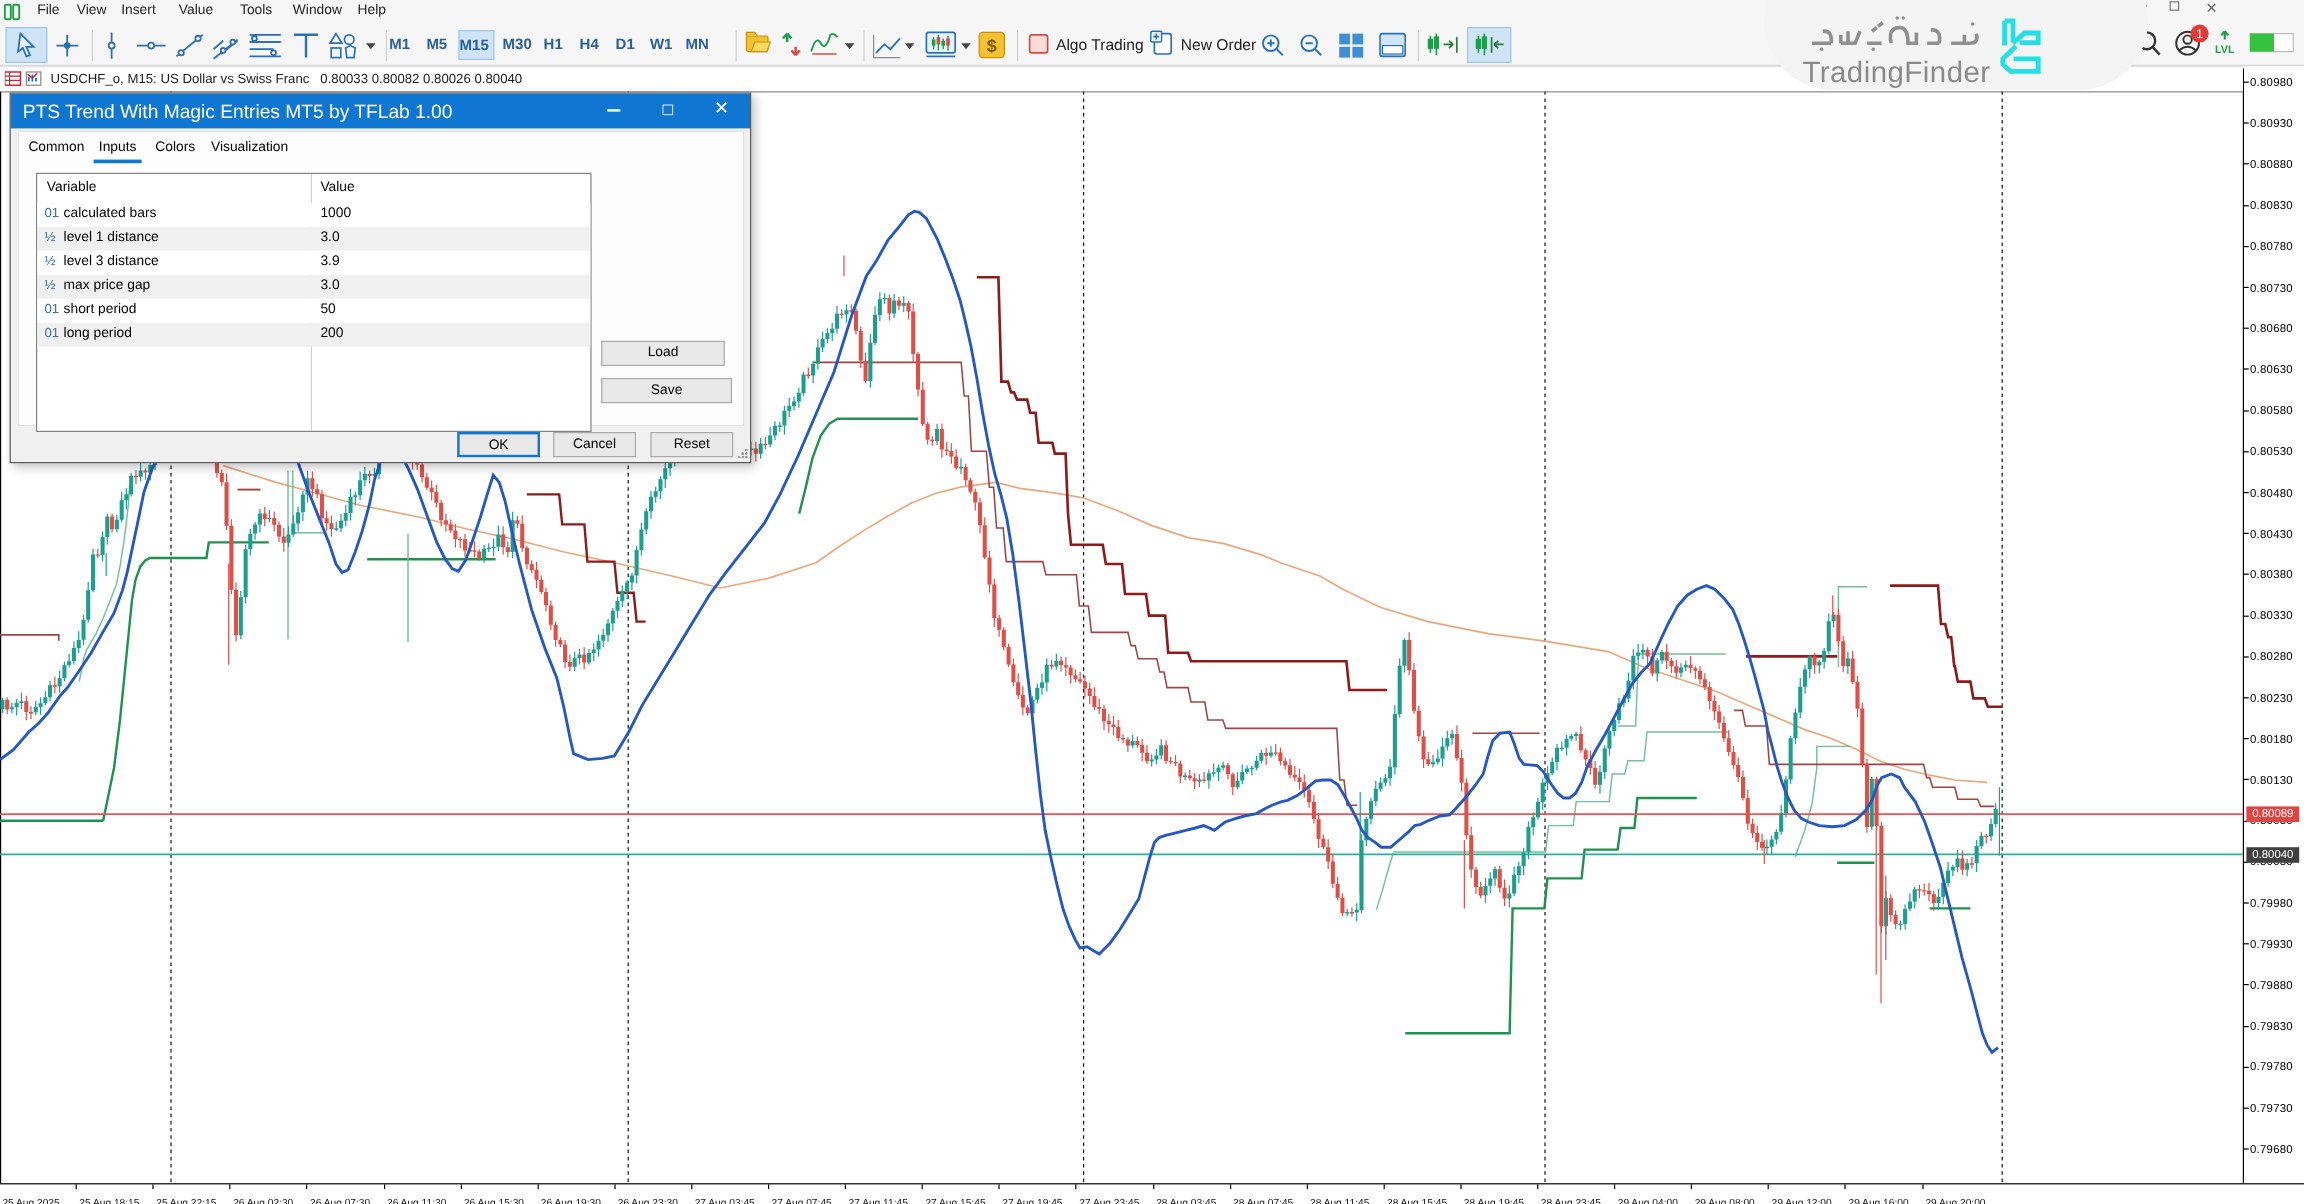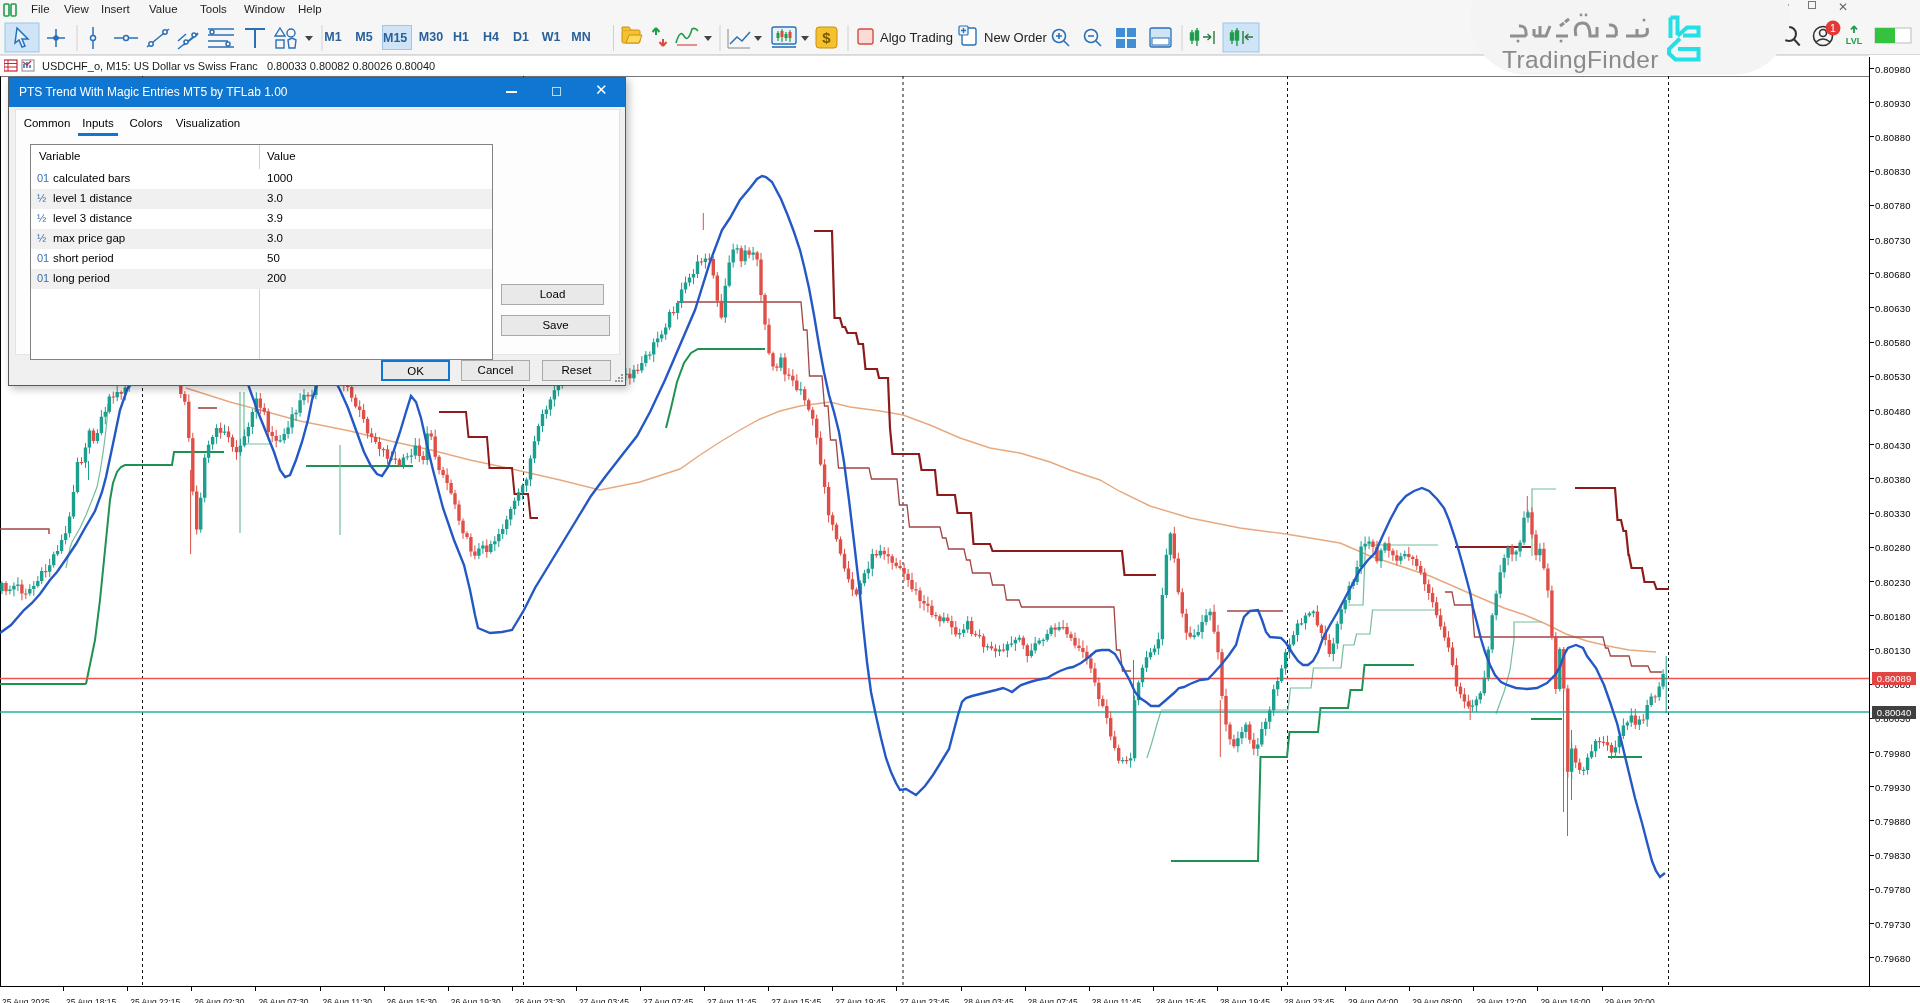--- a/index.html
+++ b/index.html
@@ -347,21 +347,21 @@
 <g stroke="#25dfe6" stroke-width="4" fill="none" stroke-linejoin="miter">
 <path d="M240.5 17.5 h7 v17.5 M240.5 17.5 v20.5"></path>
 <path d="M247.5 36 l9.5 -8.5 h11.5 v8 h-15.5"></path>
 <path d="M250 38.5 l-11 10.5 v4.5 l6.5 6 h23 v-10.5 h-20.5"></path>
 </g>
 </svg>
 </div>
 <div style="position:absolute;left:8px;top:77px;width:618px;height:309px;background:#f0f0f0;border:1px solid #5a5a5a;box-shadow:3px 3px 8px rgba(0,0,0,0.25);font:11.5px 'Liberation Sans',sans-serif;color:#000">
 <div style="position:absolute;left:0;top:0;width:100%;height:29px;background:#0f76d2"></div>
 <div style="position:absolute;left:6px;top:31px;width:605px;height:246px;background:#fdfdfd;border:1px solid #e3e3e3"></div>
-<div style="position:absolute;left:10px;top:7px;color:#fff;font-size:12px">PTS Trend With Magic Entries MT5 by TFLab 1.00</div>
+<div style="position:absolute;left:10px;top:7px;color:#fff;font-size:16px">PTS Trend With Magic Entries MT5 by TFLab 1.00</div>
 <div style="position:absolute;left:497px;top:13px;width:11px;height:1.6px;background:#fff"></div>
 <div style="position:absolute;left:543px;top:9px;width:9px;height:9px;border:1.4px solid #bcd8f0"></div>
 <div style="position:absolute;left:586px;top:3px;color:#fff;font-size:15px">✕</div>
 <div style="position:absolute;left:14px;top:39px;width:48px;text-align:center">Common</div>
 <div style="position:absolute;left:69px;top:39px;width:40px;text-align:center">Inputs</div>
 <div style="position:absolute;left:117px;top:39px;width:40px;text-align:center">Colors</div>
 <div style="position:absolute;left:164px;top:39px;width:70px;text-align:center">Visualization</div>
 <div style="position:absolute;left:69px;top:55px;width:40px;height:3px;background:#0f76d2"></div>
 <div style="position:absolute;left:21px;top:66px;width:463px;height:216px;background:#fff;border:1px solid #828282"></div>
 <div style="position:absolute;left:250px;top:67px;width:1px;height:214px;background:#d0d0d0"></div>

